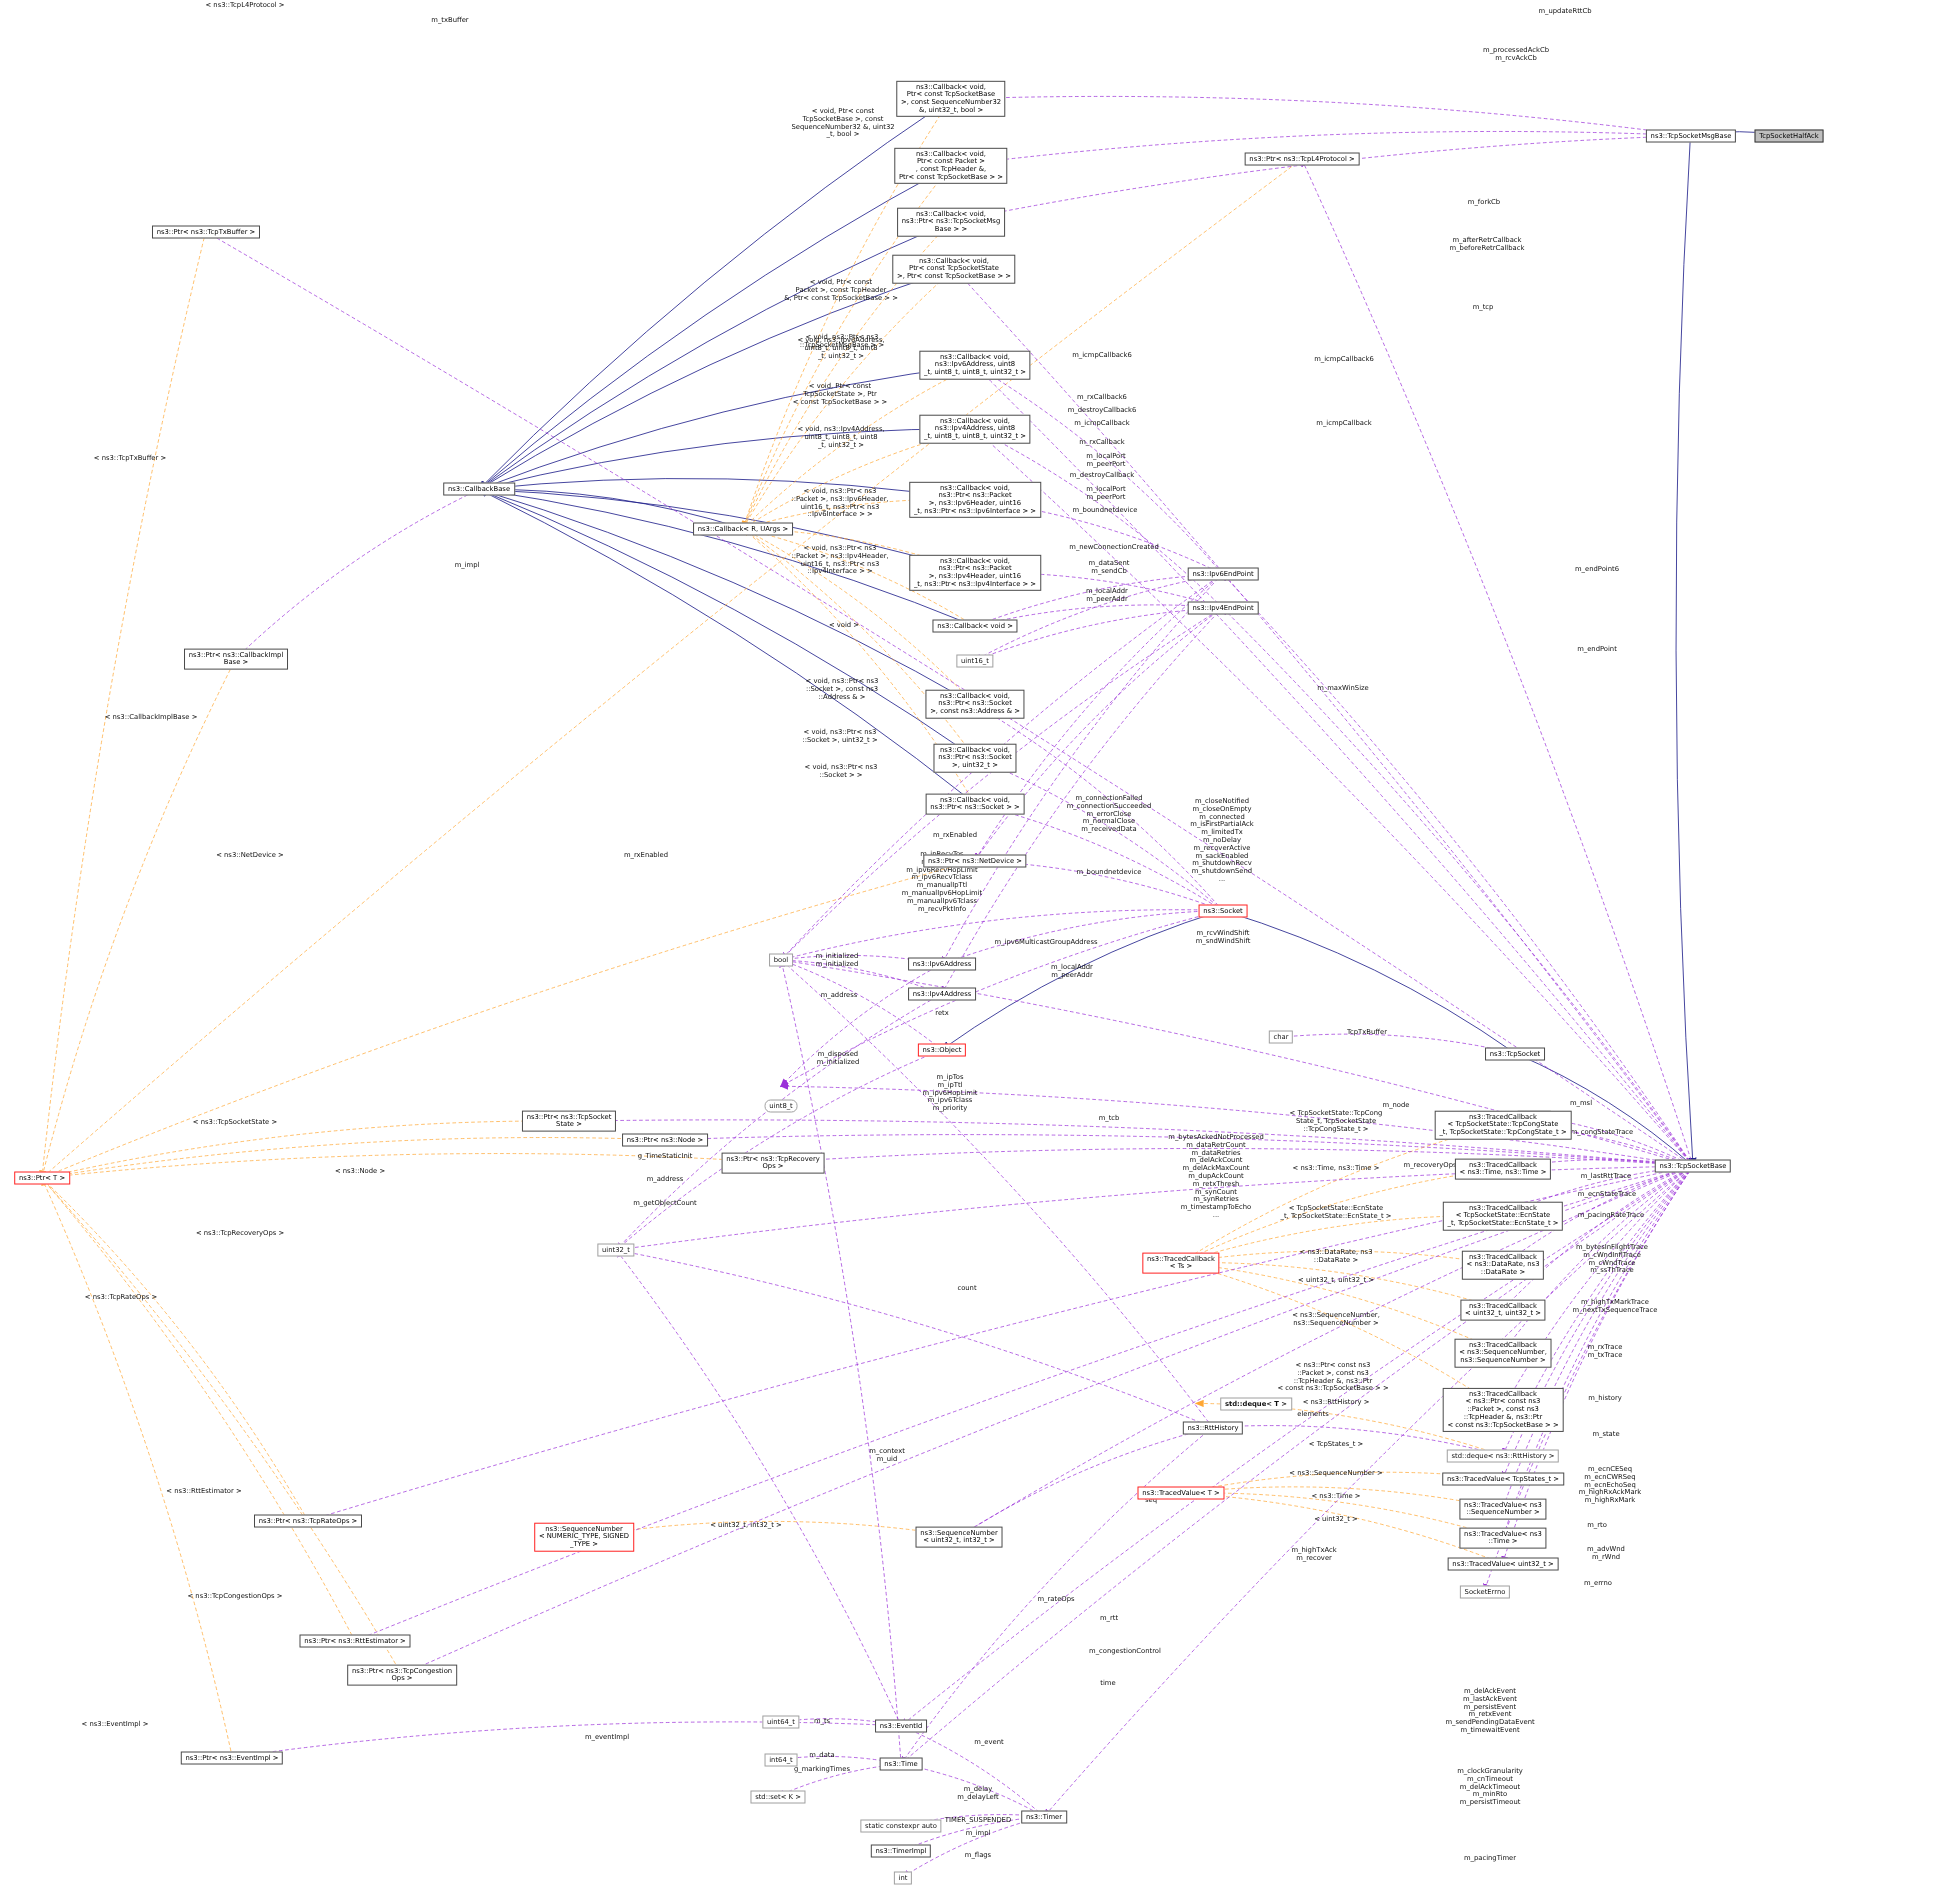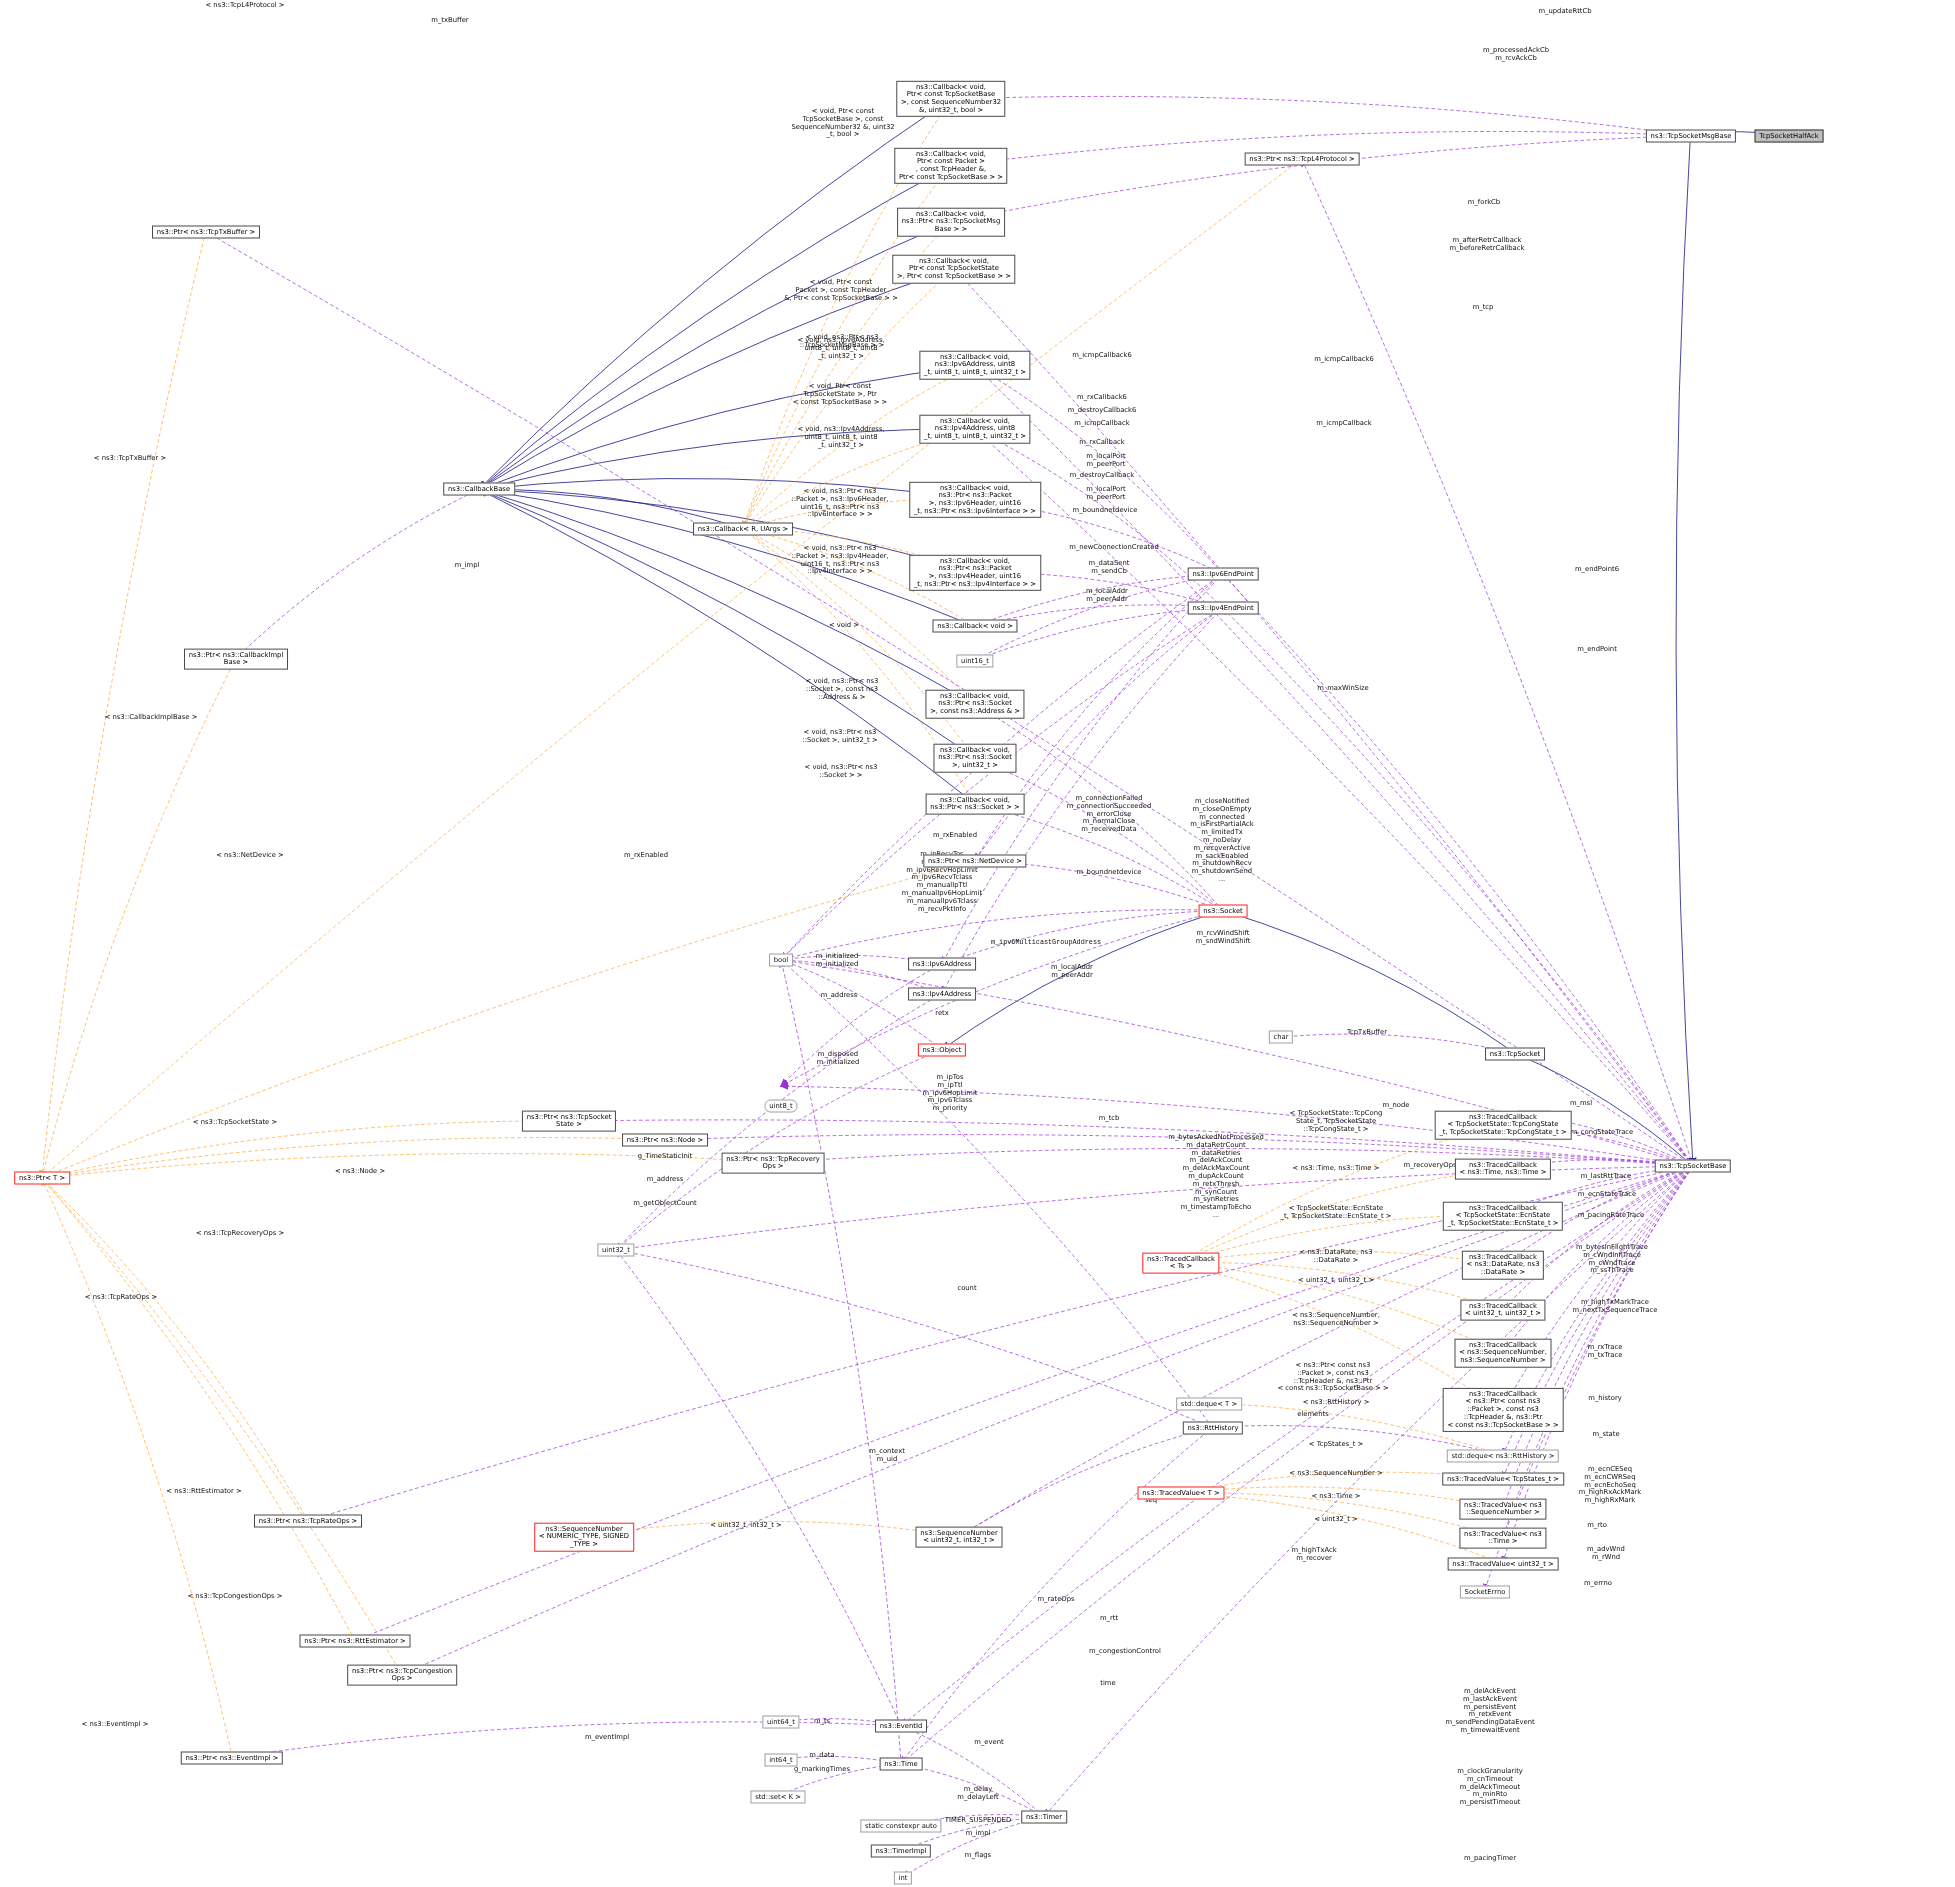--- a/index.html
+++ b/index.html
@@ -261,21 +261,21 @@
 ::TcpHeader &amp;, ns3::Ptr
 &lt; const ns3::TcpSocketBase &gt; &gt;</div>
       <div class="node ext" style="left: 1503px; top: 1456px;">std::deque&lt; ns3::RttHistory &gt;</div>
       <div class="node" style="left: 1503px; top: 1479px;">ns3::TracedValue&lt; TcpStates_t &gt;</div>
       <div class="node" style="left: 1503px; top: 1509px;">ns3::TracedValue&lt; ns3
 ::SequenceNumber &gt;</div>
       <div class="node" style="left: 1503px; top: 1538px;">ns3::TracedValue&lt; ns3
 ::Time &gt;</div>
       <div class="node" style="left: 1503px; top: 1564px;">ns3::TracedValue&lt; uint32_t &gt;</div>
       <div class="node ext" style="left: 1485px; top: 1592px;">SocketErrno</div>
-      <div class="node ext" style="left: 1209px; top: 1404px;">std::deque&lt; T &gt;</div>
+      <div class="node ext" style="left: 1256px; top: 1404px; font-weight: bold;">std::deque&lt; T &gt;</div>
       <div class="node" style="left: 1213px; top: 1428px;">ns3::RttHistory</div>
       <div class="node red" style="left: 1181px; top: 1493px;">ns3::TracedValue&lt; T &gt;</div>
       <div class="node" style="left: 959px; top: 1537px;">ns3::SequenceNumber
 &lt; uint32_t, int32_t &gt;</div>
       <div class="node red" style="left: 584px; top: 1537px;">ns3::SequenceNumber
 &lt; NUMERIC_TYPE, SIGNED
 _TYPE &gt;</div>
       <div class="node" style="left: 308px; top: 1521px;">ns3::Ptr&lt; ns3::TcpRateOps &gt;</div>
       <div class="node" style="left: 355px; top: 1641px;">ns3::Ptr&lt; ns3::RttEstimator &gt;</div>
       <div class="node" style="left: 402px; top: 1675px;">ns3::Ptr&lt; ns3::TcpCongestion
@@ -380,21 +380,21 @@
 m_receivedData</div>
       <div class="elabel" style="left: 1109px; top: 873px;">m_boundnetdevice</div>
       <div class="elabel" style="left: 942px; top: 882px;">m_ipRecvTos
 m_ipRecvTtl
 m_ipv6RecvHopLimit
 m_ipv6RecvTclass
 m_manualIpTtl
 m_manualIpv6HopLimit
 m_manualIpv6Tclass
 m_recvPktInfo</div>
-      <div class="elabel" style="left: 1046px; top: 943px; font-family: Liberation Mono, monospace;">m_ipv6MulticastGroupAddress</div>
+      <div class="elabel" style="left: 1046px; top: 943px;">m_ipv6MulticastGroupAddress</div>
       <div class="elabel" style="left: 1072px; top: 972px;">m_localAddr
 m_peerAddr</div>
       <div class="elabel" style="left: 942px; top: 1014px;">retx</div>
       <div class="elabel" style="left: 837px; top: 961px;">m_initialized
 m_initialized</div>
       <div class="elabel" style="left: 839px; top: 996px;">m_address</div>
       <div class="elabel" style="left: 838px; top: 1059px;">m_disposed
 m_initialized</div>
       <div class="elabel" style="left: 950px; top: 1093px;">m_ipTos
 m_ipTtl

